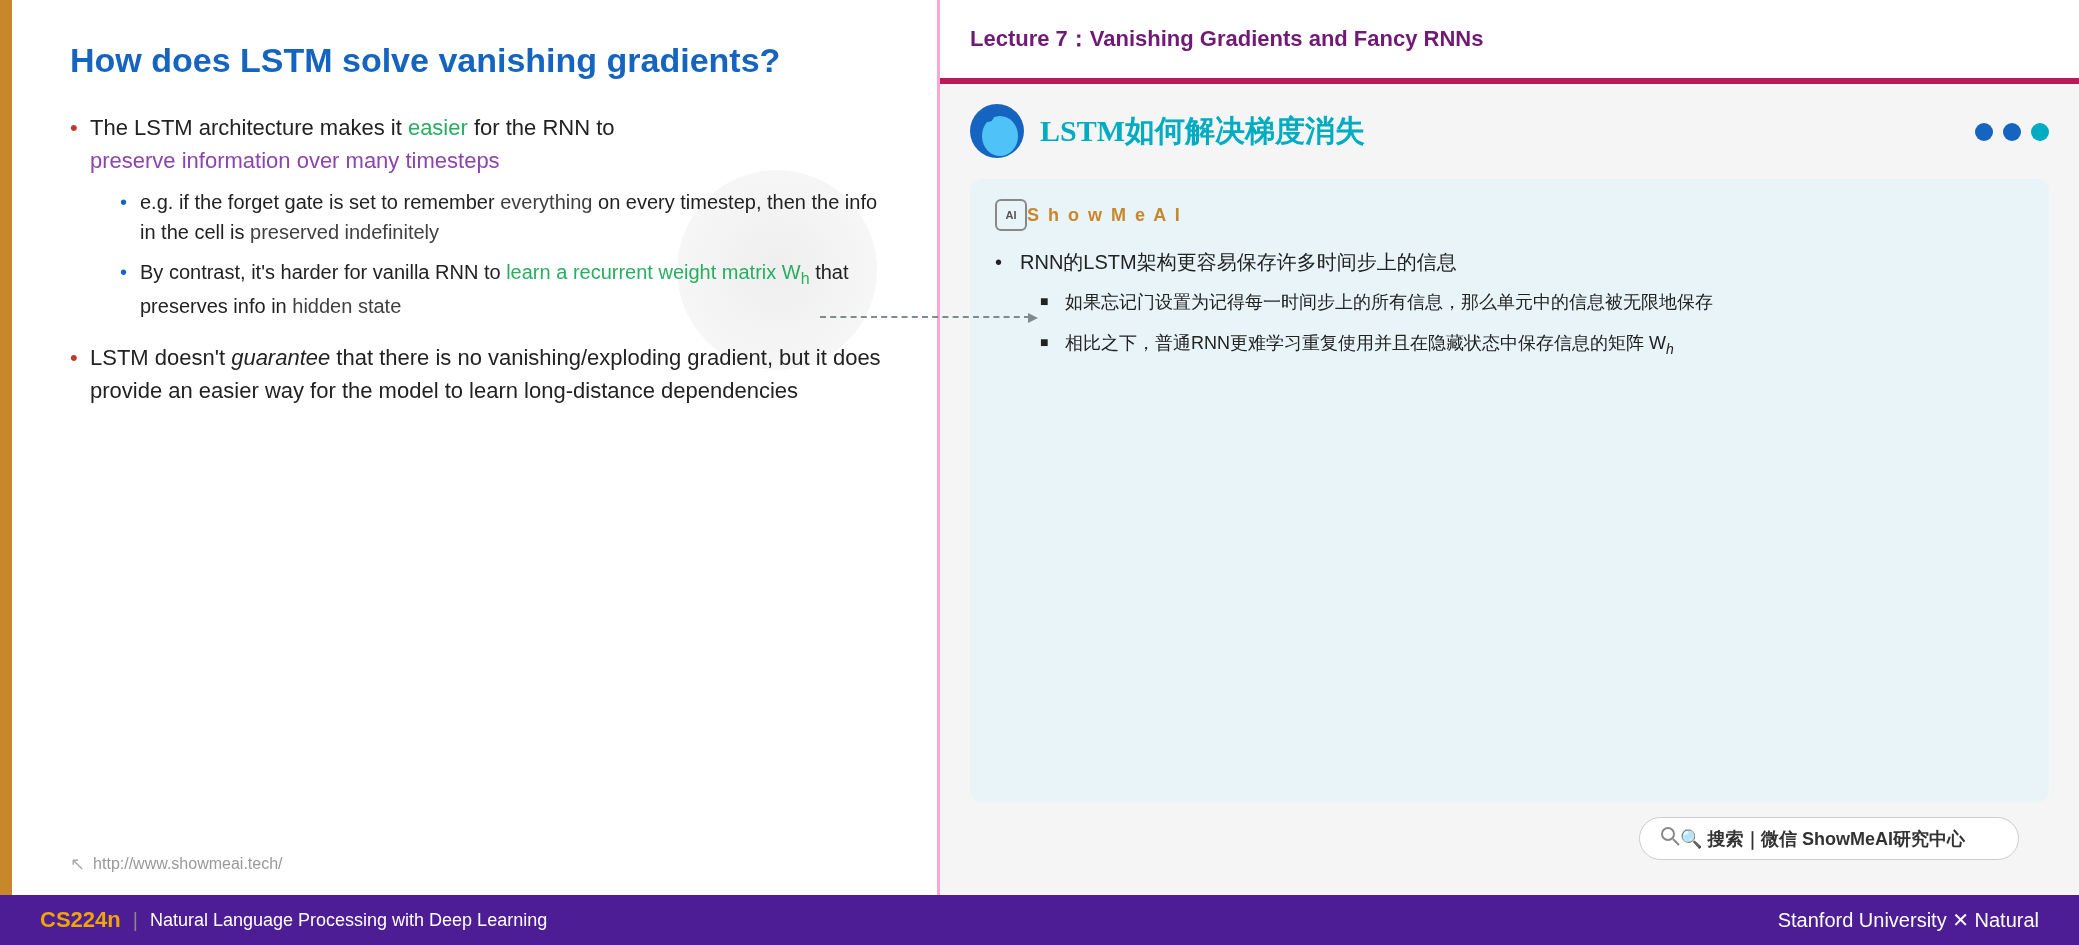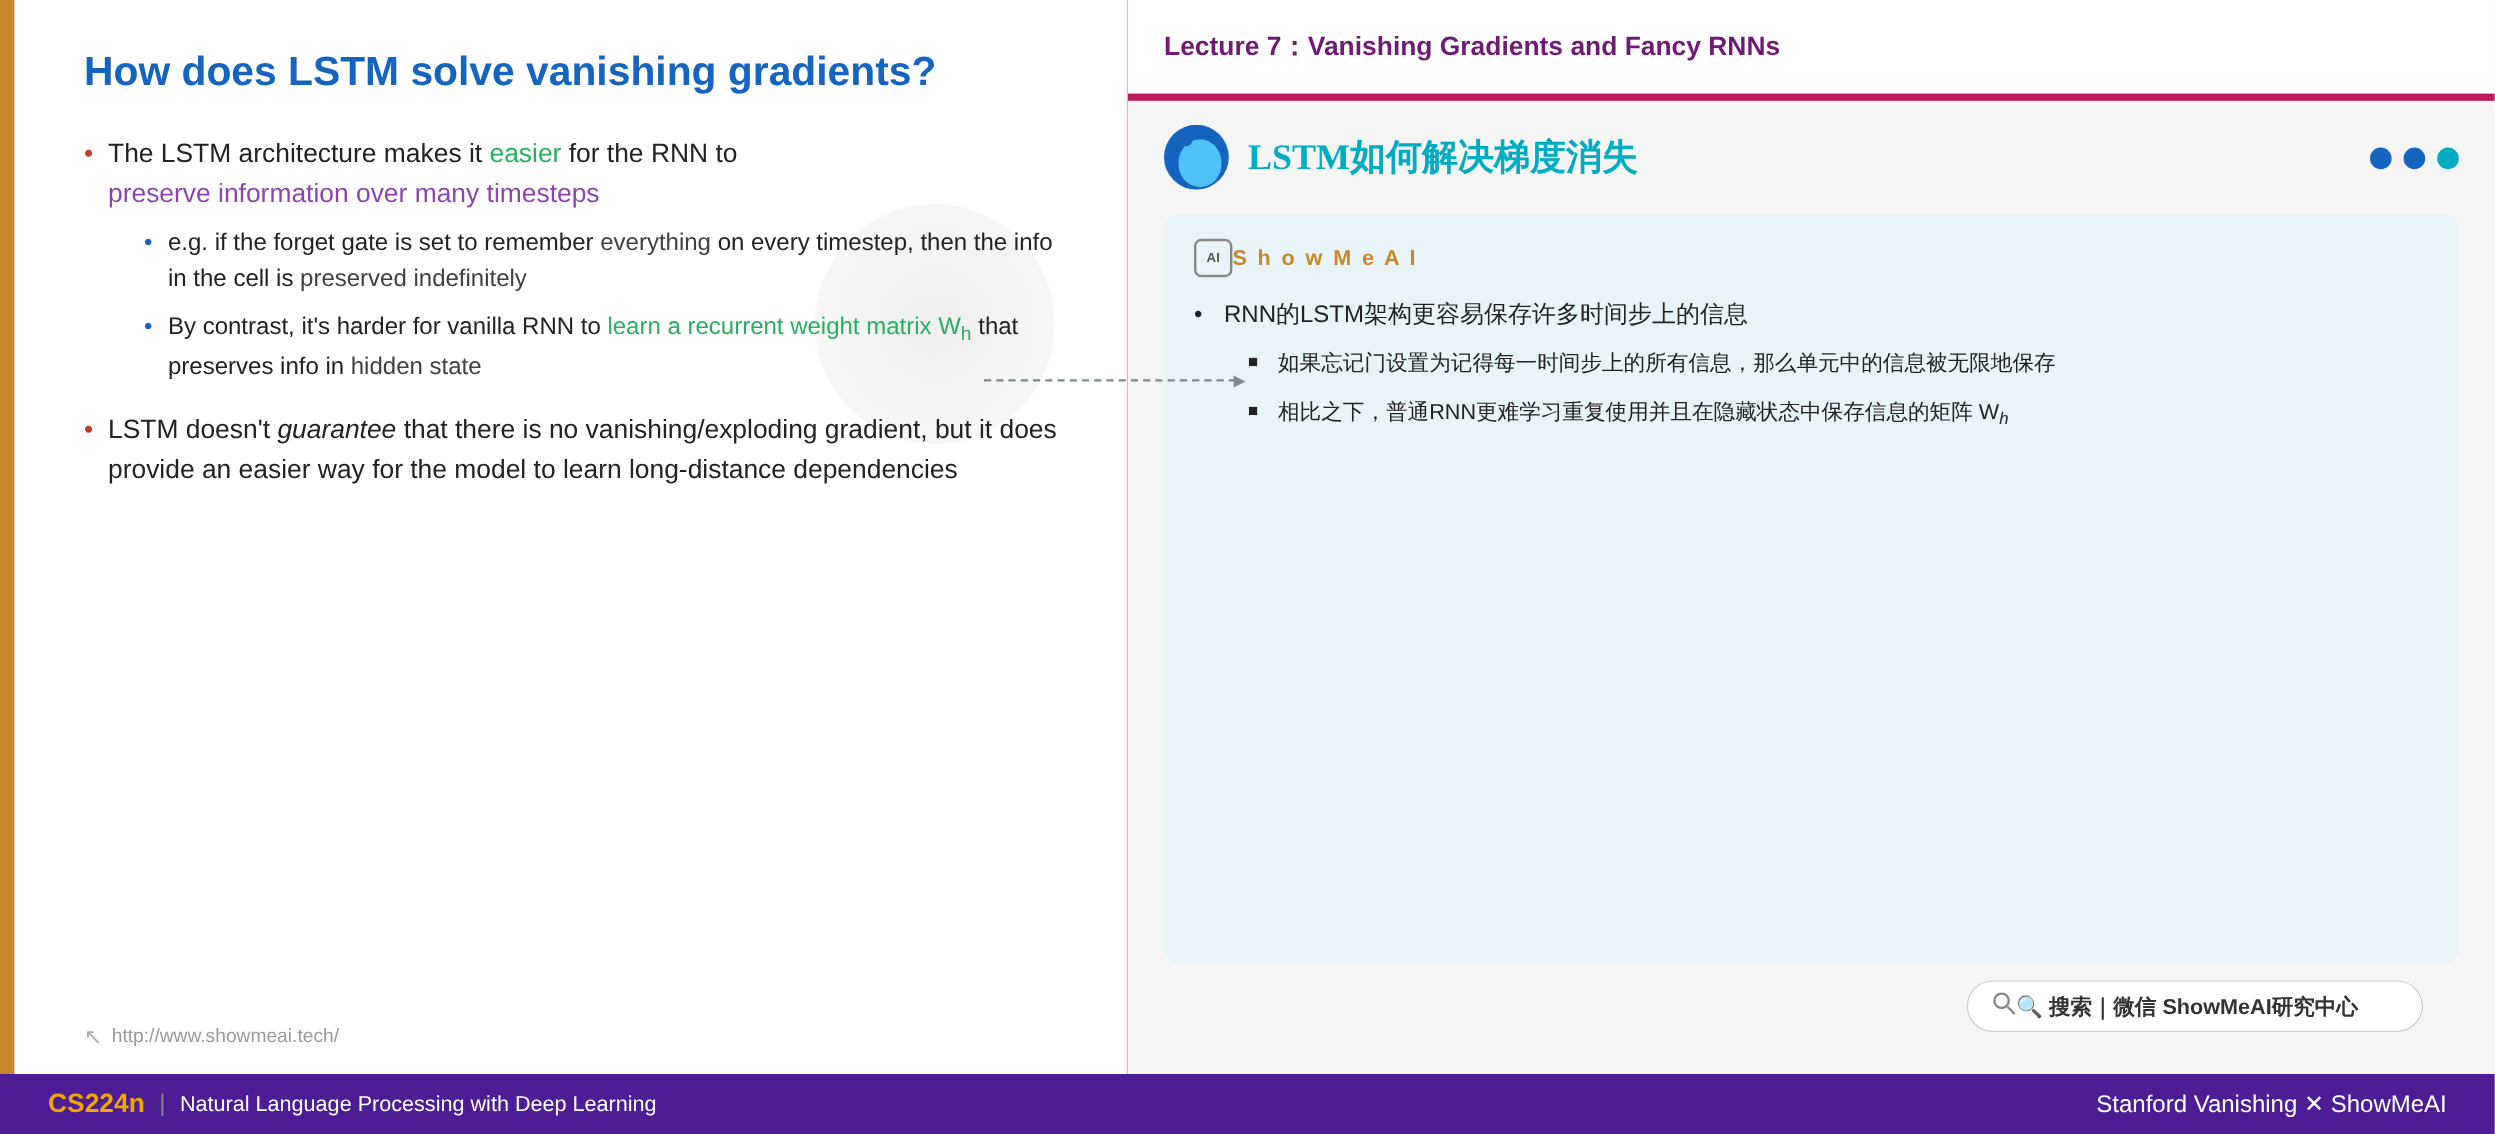--- a/index.html
+++ b/index.html
@@ -18,21 +18,21 @@
       width: 2079px;
       height: 895px;
       background: #ffffff;
     }
 
     
     .left-panel {
       width: 940px;
       height: 895px;
       background: #ffffff;
-      border-right: 1px solid #f9a8d4;
+      border-right: 3px solid #f9a8d4;
       position: relative;
       padding: 40px 50px 40px 70px;
       display: flex;
       flex-direction: column;
     }
 
     .left-border {
       position: absolute;
       left: 0;
       top: 0;
@@ -485,15 +485,15 @@
 
 </div>
 
 <div class="bottom-bar">
   <div class="course-label">
     <span class="cs224n">CS224n</span>
     <span class="course-divider">|</span>
     <span class="course-name">Natural Language Processing with Deep Learning</span>
   </div>
   <div class="bottom-right">
-    <span>Stanford Vanishing  ✕  ShowMeAI</span>
+    <span>Stanford University  ✕  Natural</span>
   </div>
 </div>
 
 </body></html>

